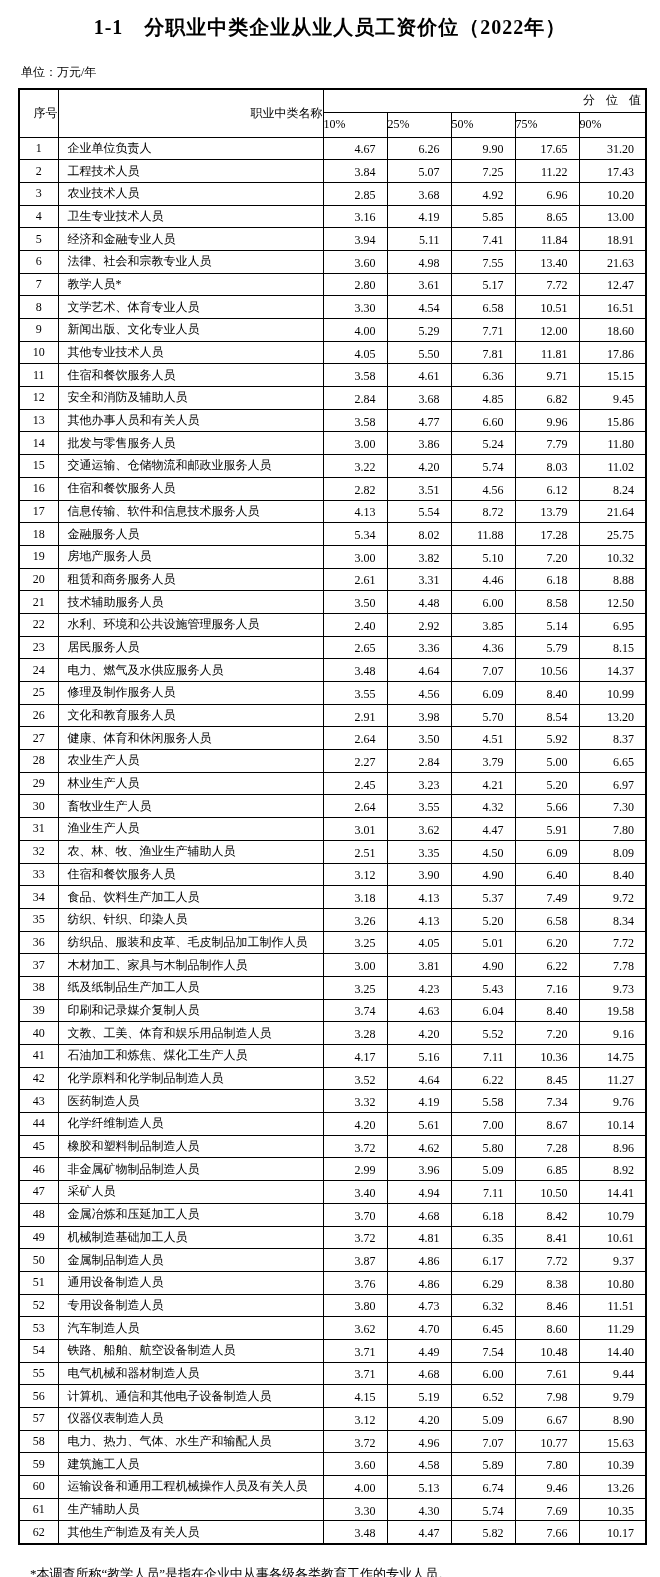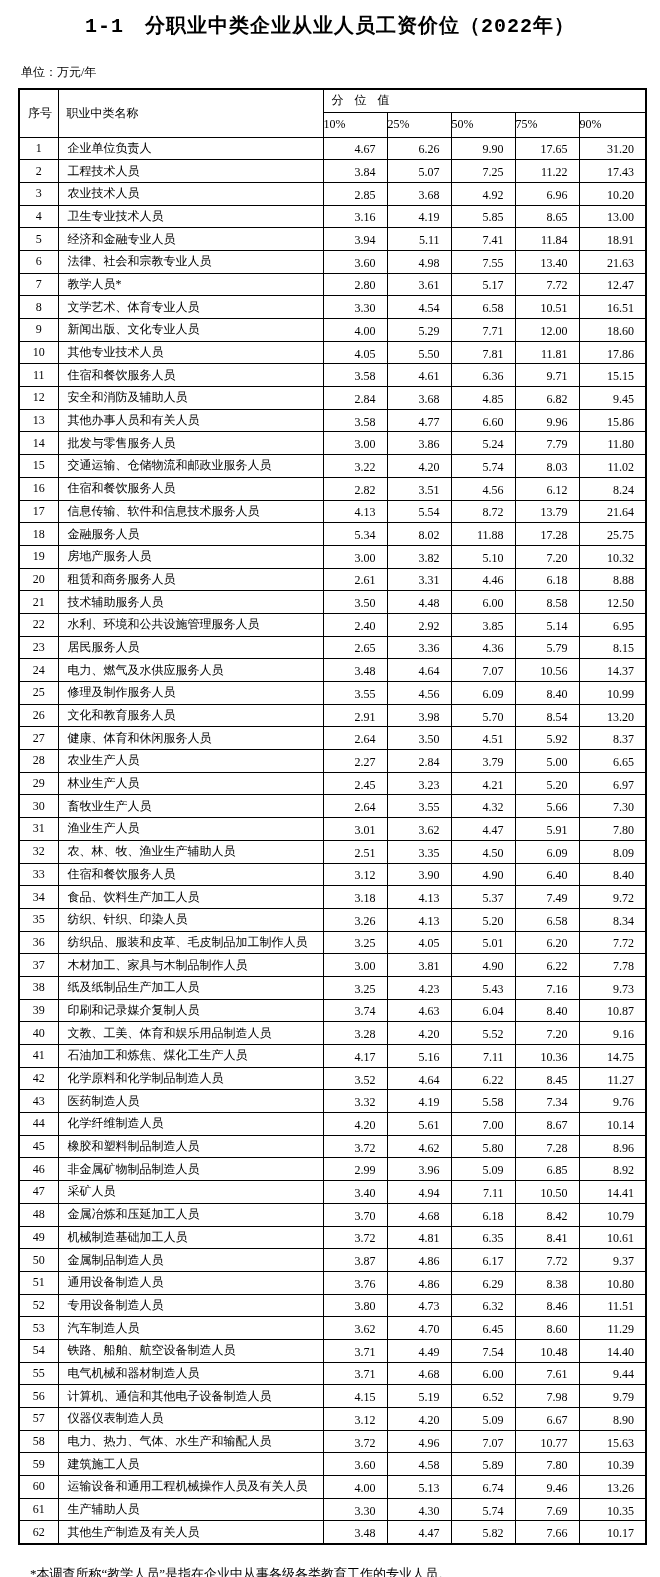--- a/index.html
+++ b/index.html
@@ -12,42 +12,41 @@
     position: relative;
     overflow: hidden;
   }
   .page-title {
     padding-top: 14px;
     text-align: center;
     font-size: 20px;
     font-weight: bold;
     letter-spacing: 1px;
     line-height: 26px;
-    font-family: Liberation Mono, monospace;
   }
   .unit-label {
     margin: 24px 0 8px 21px;
     font-size: 12px;
     line-height: 16px;
   }
   table.wage-table {
     border-collapse: collapse;
     table-layout: fixed;
     width: 627px;
     margin-left: 18px;
     border: 2px solid #000000;
   }
   .wage-table th, .wage-table td {
     border: 1px solid #000000;
     font-size: 12px;
     font-weight: normal;
     overflow: hidden;
     white-space: nowrap;
   }
-  .wage-table thead tr.h1 th { height: 23px; text-align: left; padding-left: 8px; }
+  .wage-table thead tr.h1 th { height: 23px; text-align: right; padding-left: 8px; }
   .wage-table thead tr.h2 th { height: 25px; text-align: left; }
   .wage-table th.group-header { letter-spacing: 4px; }
   .wage-table tbody td { height: 22.7px; }
   .c-seq  { text-align: center; }
   .c-name { text-align: left; padding-left: 9px; }
   .c-num  { text-align: right; padding-right: 11px; padding-top: 3px; }
   .footnote {
     margin-top: 21px;
     margin-left: 30px;
     font-size: 13px;
@@ -435,21 +434,21 @@
     <td class="c-num">7.16</td>
     <td class="c-num">9.73</td>
   </tr>
       <tr>
     <td class="c-seq">39</td>
     <td class="c-name">印刷和记录媒介复制人员</td>
     <td class="c-num">3.74</td>
     <td class="c-num">4.63</td>
     <td class="c-num">6.04</td>
     <td class="c-num">8.40</td>
-    <td class="c-num">10.87</td>
+    <td class="c-num">19.58</td>
   </tr>
       <tr>
     <td class="c-seq">40</td>
     <td class="c-name">文教、工美、体育和娱乐用品制造人员</td>
     <td class="c-num">3.28</td>
     <td class="c-num">4.20</td>
     <td class="c-num">5.52</td>
     <td class="c-num">7.20</td>
     <td class="c-num">9.16</td>
   </tr>

